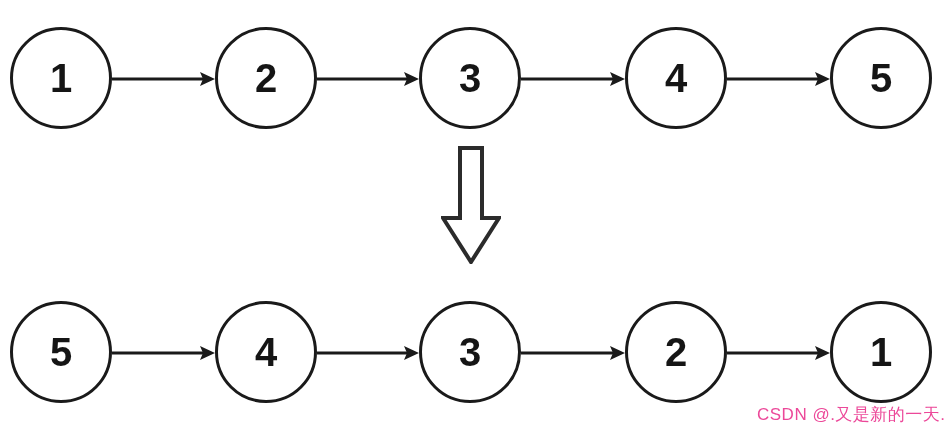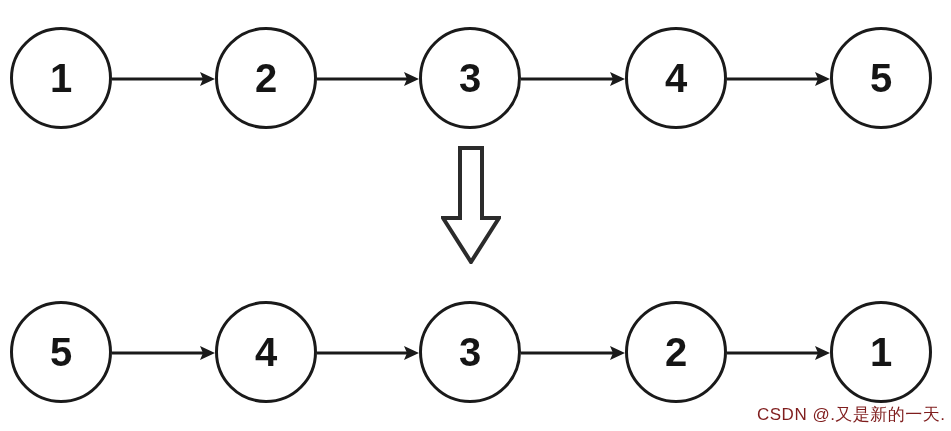--- a/index.html
+++ b/index.html
@@ -150,13 +150,13 @@
     <div class="node" style="left: 830px; top: 301px; border-color: rgb(26, 26, 26);">
       <span class="node-label" style="color: rgb(21, 21, 21);">1</span>
     </div>
     <div class="block-arrow" style="left: 441px; top: 146px;">
       <svg width="60" height="118" viewBox="0 0 60 118">
         <polygon points="19,2 41,2 41,72 58,72 30,116 2,72 19,72" fill="#ffffff" stroke="#2b2b2b" stroke-width="4" stroke-linejoin="miter"></polygon>
       </svg>
     </div>
   </div>
 
-<div class="watermark" style="left: 757px; top: 403px; color: #7f1d1d; text-align: center;">CSDN @.又是新的一天.</div>
+<div class="watermark" style="left: 757px; top: 403px; color: #ec4899; text-align: center;">CSDN @.又是新的一天.</div>
 
 </body></html>

